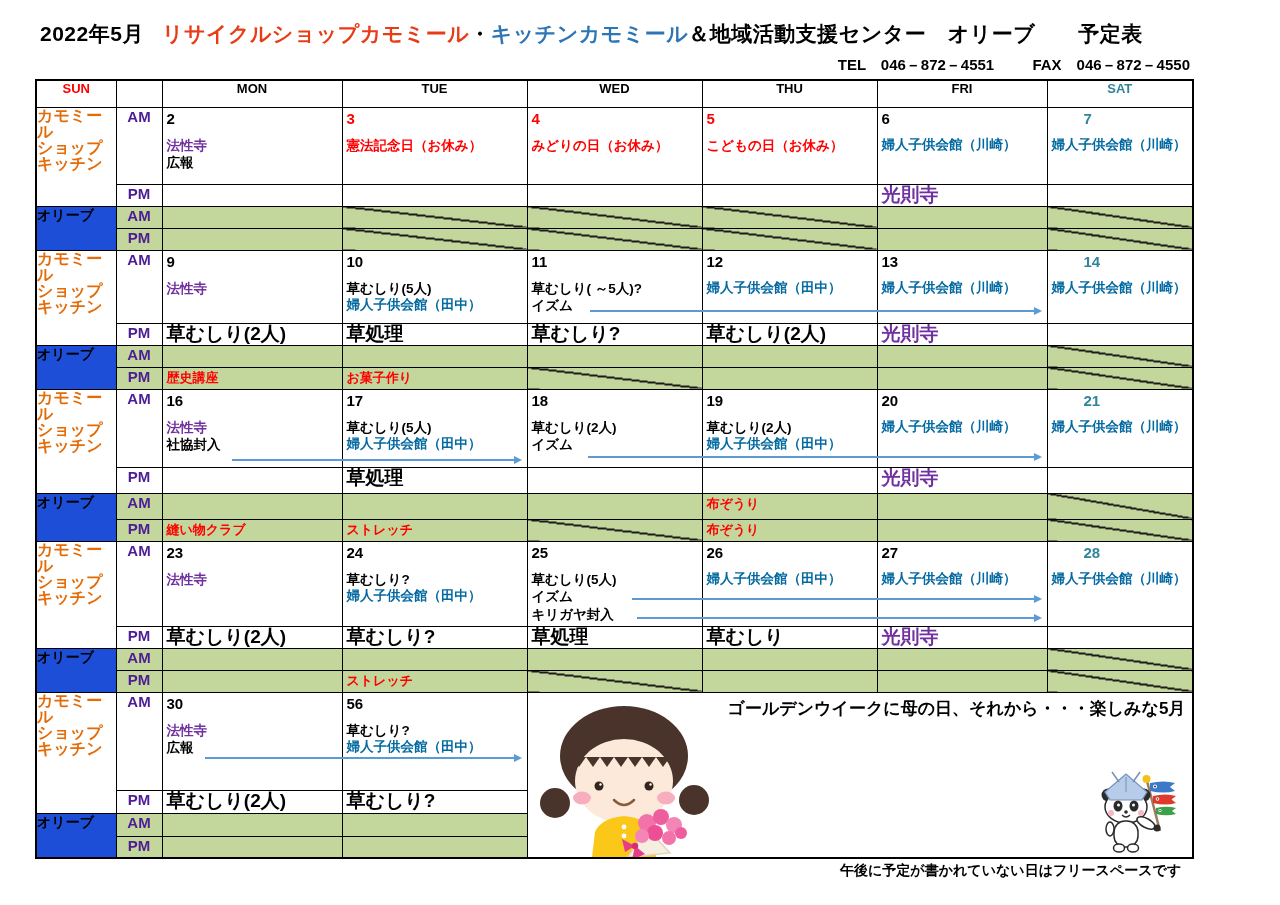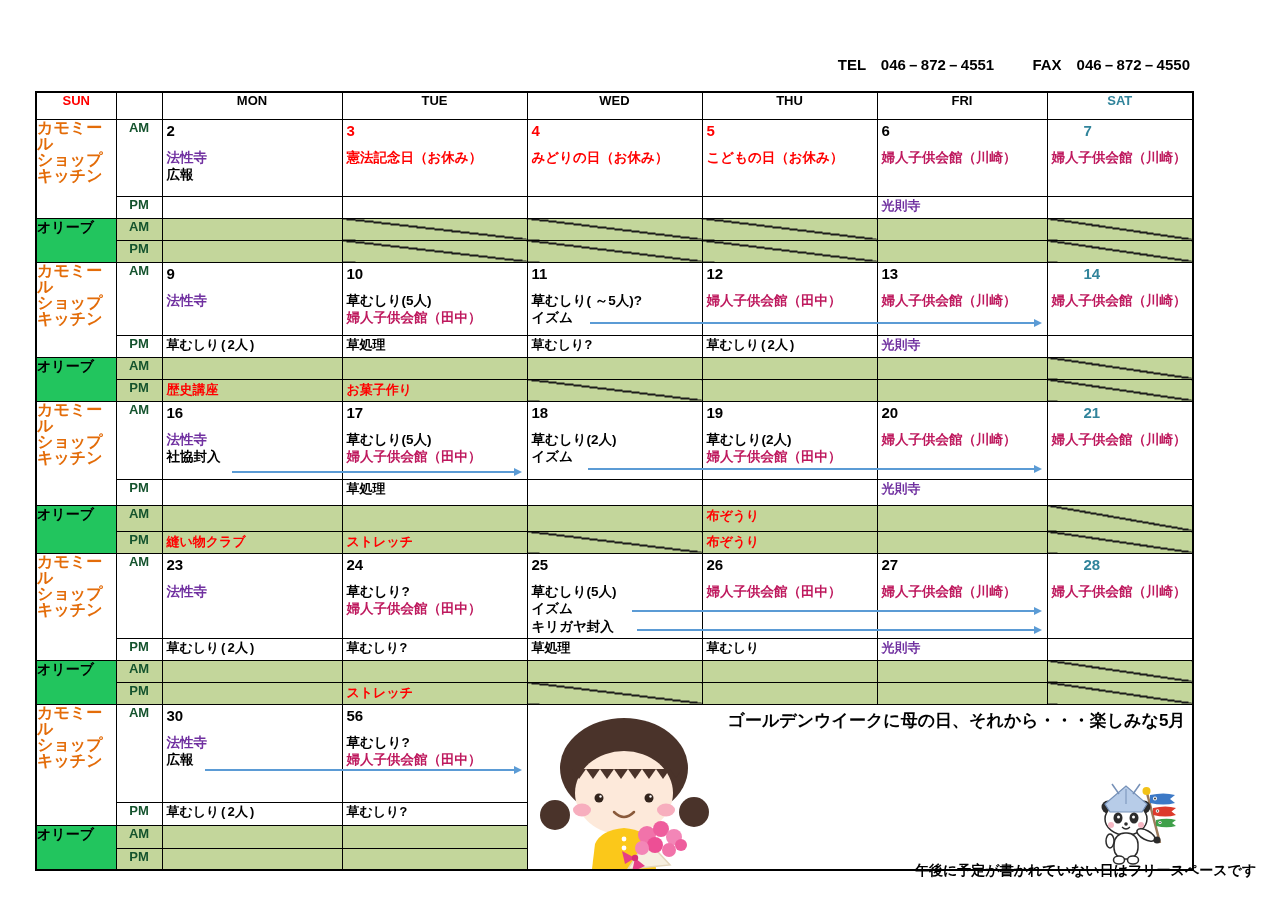--- a/index.html
+++ b/index.html
@@ -4,55 +4,58 @@
 <style>
   html,body{margin:0;padding:0;background:#fff;}
   .page{position:relative;width:1280px;height:905px;background:#fff;overflow:hidden;
         font-family:"Liberation Sans","DejaVu Sans",sans-serif;font-weight:bold;color:#000;}
   .titlebar{position:absolute;left:40px;top:20px;font-size:21px;letter-spacing:.5px;white-space:nowrap;}
   .t-red{color:#E83C17;}
   .t-blue{color:#2E75B6;}
   .t-gap{display:inline-block;width:18px;}
   .contact{position:absolute;top:56px;right:90px;font-size:15px;white-space:nowrap;}
   .contact span{margin-left:34px;}
-  .tablewrap{position:absolute;left:35px;top:91px;width:1157px;height:746px;}
+  .tablewrap{position:absolute;left:35px;top:79px;width:1157px;height:746px;}
   table.cal{border-collapse:collapse;table-layout:fixed;width:1157px;border:2px solid #000;}
   table.cal th,table.cal td{border:1px solid #000;padding:0;vertical-align:top;overflow:hidden;}
   th.dh{font-size:13px;text-align:center;vertical-align:middle;font-weight:bold;background:#fff;}
   .c-red{color:#FF0000;}
   .c-purple{color:#7030A0;}
-  .c-blue{color:#be185d;}
+  .c-blue{color:#0369a1;font-family:Liberation Mono, monospace;}
   .c-satblue{color:#31849B;margin-left:32px;}
   .c-d25{color:#000000;}
   td.kamo{vertical-align:middle;font-size:16px;line-height:16px;color:#E36C09;padding-left:3px;white-space:pre-line;}
-  td.olabel{vertical-align:middle;font-size:14px;color:#000;padding-left:3px;background:#22c55e;}
-  td.ampm{vertical-align:middle;text-align:center;font-size:13px;color:#14532d;}
+  td.olabel{vertical-align:middle;font-size:14px;color:#000;padding-left:3px;background:#1d4ed8;}
+  td.ampm{vertical-align:middle;text-align:center;font-size:15px;color:#4c1d95;}
   td.green{background:#C3D69B;}
   td.diag{background-image:linear-gradient(to bottom left,transparent calc(50% - 1px),#1a1a1a calc(50% - 1px),#1a1a1a calc(50% + 1px),transparent calc(50% + 1px));}
   .date{font-size:15px;line-height:17px;padding:2px 0 0 4px;}
   .evs{margin-top:10px;padding-left:4px;}
   .ev{font-size:13.5px;line-height:17.5px;white-space:nowrap;}
-  .pmtext{font-size:13px;line-height:20px;padding-left:4px;white-space:nowrap;font-family:Liberation Mono, monospace;}
+  .pmtext{font-size:19px;line-height:20px;padding-left:4px;white-space:nowrap;}
   .gtext{font-size:13px;line-height:20px;padding-left:4px;color:#FF0000;white-space:nowrap;}
   tr.h27{height:27px;} tr.h77{height:77px;} tr.h73{height:73px;} tr.h78{height:78px;}
   tr.h85{height:85px;} tr.h98{height:98px;} tr.h22{height:22px;} tr.h23{height:23px;} tr.h26{height:26px;}
   .sched-arrow{position:absolute;height:0;border-top:2px solid #5B9BD5;z-index:5;}
   .sched-arrow::after{content:'';position:absolute;right:-2px;top:-5px;width:0;height:0;
      border-left:8px solid #5B9BD5;border-top:4px solid transparent;border-bottom:4px solid transparent;}
   td.free{position:relative;background:#fff;vertical-align:top;}
   .fs-msg{position:absolute;left:200px;top:4px;font-size:17px;white-space:nowrap;}
   .girl{position:absolute;left:6px;bottom:0;}
   .panda{position:absolute;right:12px;bottom:2px;}
-  .footnote{position:absolute;left:915px;top:862px;font-size:14px;white-space:nowrap;}
+  .footnote{position:absolute;left:840px;top:862px;font-size:14px;white-space:nowrap;}
 </style>
 </head>
 <body>
 
 <div class="page">
 
+  <div class="titlebar">
+    <span>2022年5月</span><span class="t-gap"></span><span class="t-red">リサイクルショップカモミール</span><span>・</span><span class="t-blue">キッチンカモミール</span><span>＆地域活動支援センター　オリーブ　　予定表</span>
+  </div>
 
   <div class="contact">
     <span>TEL　046－872－4551</span>
     <span>FAX　046－872－4550</span>
   </div>
 
   <div class="tablewrap">
   <table class="cal">
     <colgroup>
       <col style="width:80px">

